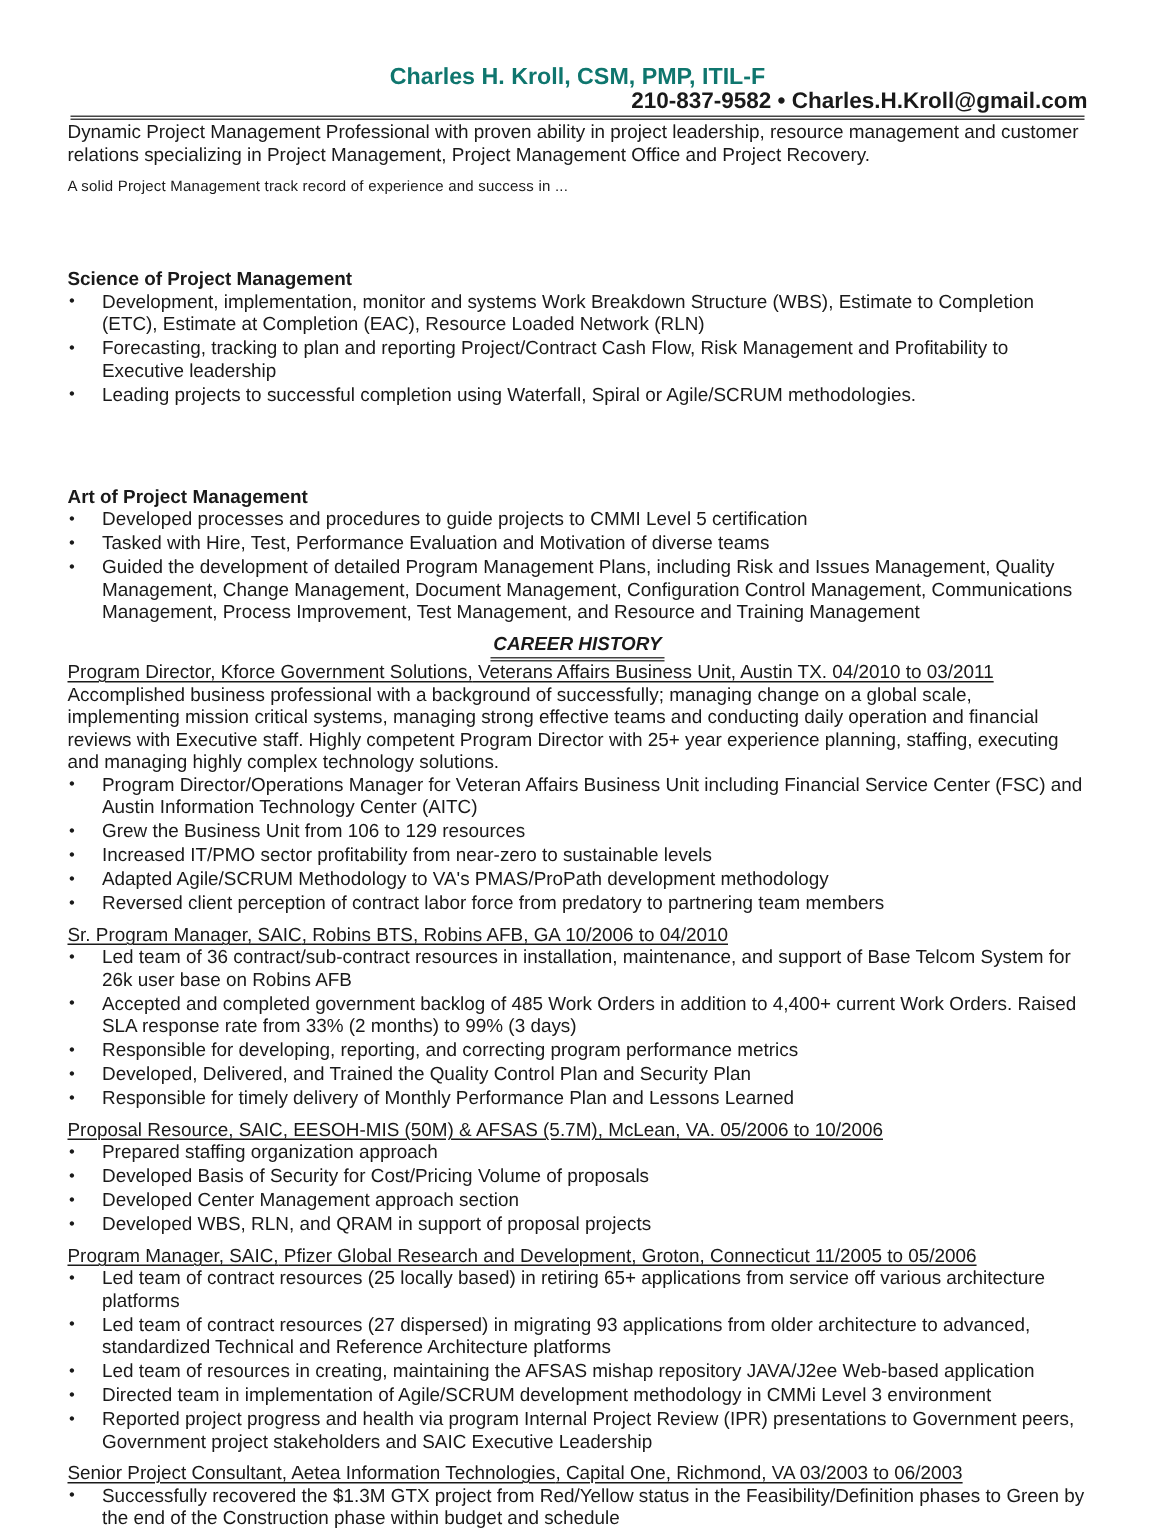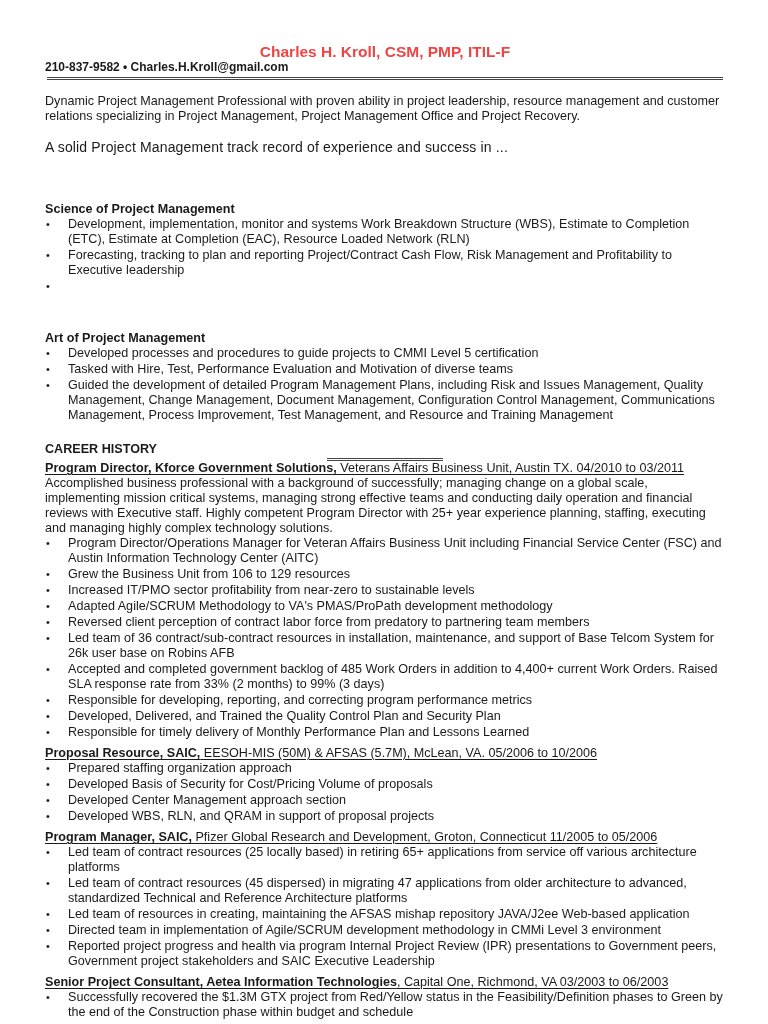--- a/index.html
+++ b/index.html
@@ -2,53 +2,53 @@
 <html><head>
   <meta charset="utf-8">
   <style>
     html, body { margin: 0; padding: 0; background: #ffffff; }
     body {
       width: 768px; height: 1024px; overflow: hidden; position: relative;
       font-family: "Liberation Sans", sans-serif; color: #1a1a1a;
       font-size: 12.6px; line-height: 15px;
     }
     .page { position: absolute; left: 45px; top: 42px; width: 680px; }
-    .name { text-align: center; font-weight: bold; font-size: 15.5px; line-height: 19px; color: #ef4444; }
-    .contact { text-align: left; font-weight: bold; font-size: 12px; line-height: 13px; margin-top: 0px; }
+    .name { text-align: center; font-weight: bold; font-size: 15.5px; line-height: 19px; color: #0f766e; }
+    .contact { text-align: right; font-weight: bold; font-size: 15px; line-height: 13px; margin-top: 0px; }
     .header-rule { margin: 3px 2px 0 2px; border-top: 3px double #444; height: 0; }
-    .summary { margin-top: 14px; }
-    .tagline { margin-top: 16px; font-size: 14px; letter-spacing: 0.15px; }
+    .summary { margin-top: 1px; }
+    .tagline { margin-top: 6px; font-size: 10px; letter-spacing: 0.15px; }
     .subhead { font-weight: bold; margin-top: 47px; }
     ul.bullets { list-style: none; margin: 0; padding: 0; }
     ul.bullets li { position: relative; padding-left: 23px; margin-bottom: 1px; }
     ul.bullets li .bullet { position: absolute; left: 1px; top: 0; font-size: 11px; }
     .spacer-s { height: 5px; }
-    .career-head { font-weight: bold; margin-top: 19px; }
+    .career-head { text-align: center; font-weight: bold; margin-top: 6px; font-style: italic; }
     .career-rule { width: 116px; margin: 1px auto 0 auto; border-top: 3px double #444; height: 0; }
     .job-title { text-decoration: underline; text-decoration-thickness: 1px; text-underline-offset: 2px; margin-top: 6px; }
-    .job-title b { font-weight: bold; }
+    .job-title b { font-weight: normal; }
     .job1 { margin-top: 0px; }
     .job-desc { }
   </style>
 </head>
 <body>
 
 <div class="page">
   <div class="name">Charles H. Kroll, CSM, PMP, ITIL-F</div>
   <div class="contact">210-837-9582 • Charles.H.Kroll@gmail.com</div>
   <div class="header-rule"></div>
 
   <div class="summary">Dynamic Project Management Professional with proven ability in project leadership, resource management and customer relations specializing in Project Management, Project Management Office and Project Recovery.</div>
   <div class="tagline">A solid Project Management track record of experience and success in ...</div>
 
   <div class="subhead">Science of Project Management</div>
   <ul class="bullets">
     <li><span class="bullet">•</span><span>Development, implementation, monitor and systems Work Breakdown Structure (WBS), Estimate to Completion (ETC), Estimate at Completion (EAC), Resource Loaded Network (RLN)</span></li>
     <li><span class="bullet">•</span><span>Forecasting, tracking to plan and reporting Project/Contract Cash Flow, Risk Management and Profitability to Executive leadership</span></li>
-    <li><span class="bullet">•</span></li>
+    <li><span class="bullet">•</span><span>Leading projects to successful completion using Waterfall, Spiral or Agile/SCRUM methodologies.</span></li>
   </ul>
   <div class="spacer-s"></div>
 
   <div class="subhead">Art of Project Management</div>
   <ul class="bullets">
     <li><span class="bullet">•</span><span>Developed processes and procedures to guide projects to CMMI Level 5 certification</span></li>
     <li><span class="bullet">•</span><span>Tasked with Hire, Test, Performance Evaluation and Motivation of diverse teams</span></li>
     <li><span class="bullet">•</span><span>Guided the development of detailed Program Management Plans, including Risk and Issues Management, Quality Management, Change Management, Document Management, Configuration Control Management, Communications Management, Process Improvement, Test Management, and Resource and Training Management</span></li>
   </ul>
 
@@ -58,40 +58,41 @@
   <div class="job-title job1"><b>Program Director, Kforce Government Solutions,</b><span> Veterans Affairs Business Unit, Austin TX. 04/2010 to 03/2011</span></div>
   <div class="job-desc">Accomplished business professional with a background of successfully; managing change on a global scale, implementing mission critical systems, managing strong effective teams and conducting daily operation and financial reviews with Executive staff. Highly competent Program Director with 25+ year experience planning, staffing, executing and managing highly complex technology solutions.</div>
   <ul class="bullets">
     <li><span class="bullet">•</span><span>Program Director/Operations Manager for Veteran Affairs Business Unit including Financial Service Center (FSC) and Austin Information Technology Center (AITC)</span></li>
     <li><span class="bullet">•</span><span>Grew the Business Unit from 106 to 129 resources</span></li>
     <li><span class="bullet">•</span><span>Increased IT/PMO sector profitability from near-zero to sustainable levels</span></li>
     <li><span class="bullet">•</span><span>Adapted Agile/SCRUM Methodology to VA's PMAS/ProPath development methodology</span></li>
     <li><span class="bullet">•</span><span>Reversed client perception of contract labor force from predatory to partnering team members</span></li>
   </ul>
 
+  <div class="job-title"><b>Sr. Program Manager, SAIC</b><span>, Robins BTS, Robins AFB, GA 10/2006 to 04/2010</span></div>
   <ul class="bullets">
     <li><span class="bullet">•</span><span>Led team of 36 contract/sub-contract resources in installation, maintenance, and support of Base Telcom System for 26k user base on Robins AFB</span></li>
     <li><span class="bullet">•</span><span>Accepted and completed government backlog of 485 Work Orders in addition to 4,400+ current Work Orders.  Raised SLA response rate from 33% (2 months) to 99% (3 days)</span></li>
     <li><span class="bullet">•</span><span>Responsible for developing, reporting, and correcting program performance metrics</span></li>
     <li><span class="bullet">•</span><span>Developed, Delivered, and Trained the Quality Control Plan and Security Plan</span></li>
     <li><span class="bullet">•</span><span>Responsible for timely delivery of Monthly Performance Plan and Lessons Learned</span></li>
   </ul>
 
   <div class="job-title"><b>Proposal Resource, SAIC,</b><span> EESOH-MIS (50M) &amp; AFSAS (5.7M), McLean, VA. 05/2006 to 10/2006</span></div>
   <ul class="bullets">
     <li><span class="bullet">•</span><span>Prepared staffing organization approach</span></li>
     <li><span class="bullet">•</span><span>Developed Basis of Security for Cost/Pricing Volume of proposals</span></li>
     <li><span class="bullet">•</span><span>Developed Center Management approach section</span></li>
     <li><span class="bullet">•</span><span>Developed WBS, RLN, and QRAM in support of proposal projects</span></li>
   </ul>
 
   <div class="job-title"><b>Program Manager, SAIC,</b><span> Pfizer Global Research and Development, Groton, Connecticut 11/2005 to 05/2006</span></div>
   <ul class="bullets">
     <li><span class="bullet">•</span><span>Led team of contract resources (25 locally based)  in retiring 65+ applications from service off various architecture platforms</span></li>
-    <li><span class="bullet">•</span><span>Led team of contract resources (45 dispersed) in migrating 47 applications from older architecture to advanced, standardized Technical and Reference Architecture platforms</span></li>
+    <li><span class="bullet">•</span><span>Led team of contract resources (27 dispersed) in migrating 93 applications from older architecture to advanced, standardized Technical and Reference Architecture platforms</span></li>
   </ul>
 
   <ul class="bullets">
     <li><span class="bullet">•</span><span>Led team of resources in creating, maintaining the AFSAS mishap repository JAVA/J2ee Web-based application</span></li>
     <li><span class="bullet">•</span><span>Directed team in implementation of Agile/SCRUM development methodology in CMMi Level 3 environment</span></li>
     <li><span class="bullet">•</span><span>Reported project progress and health via program Internal Project Review (IPR) presentations to Government peers, Government project stakeholders and SAIC Executive Leadership</span></li>
   </ul>
 
   <div class="job-title"><b>Senior Project Consultant, Aetea Information Technologies</b><span>, Capital One, Richmond, VA 03/2003 to 06/2003</span></div>
   <ul class="bullets">

